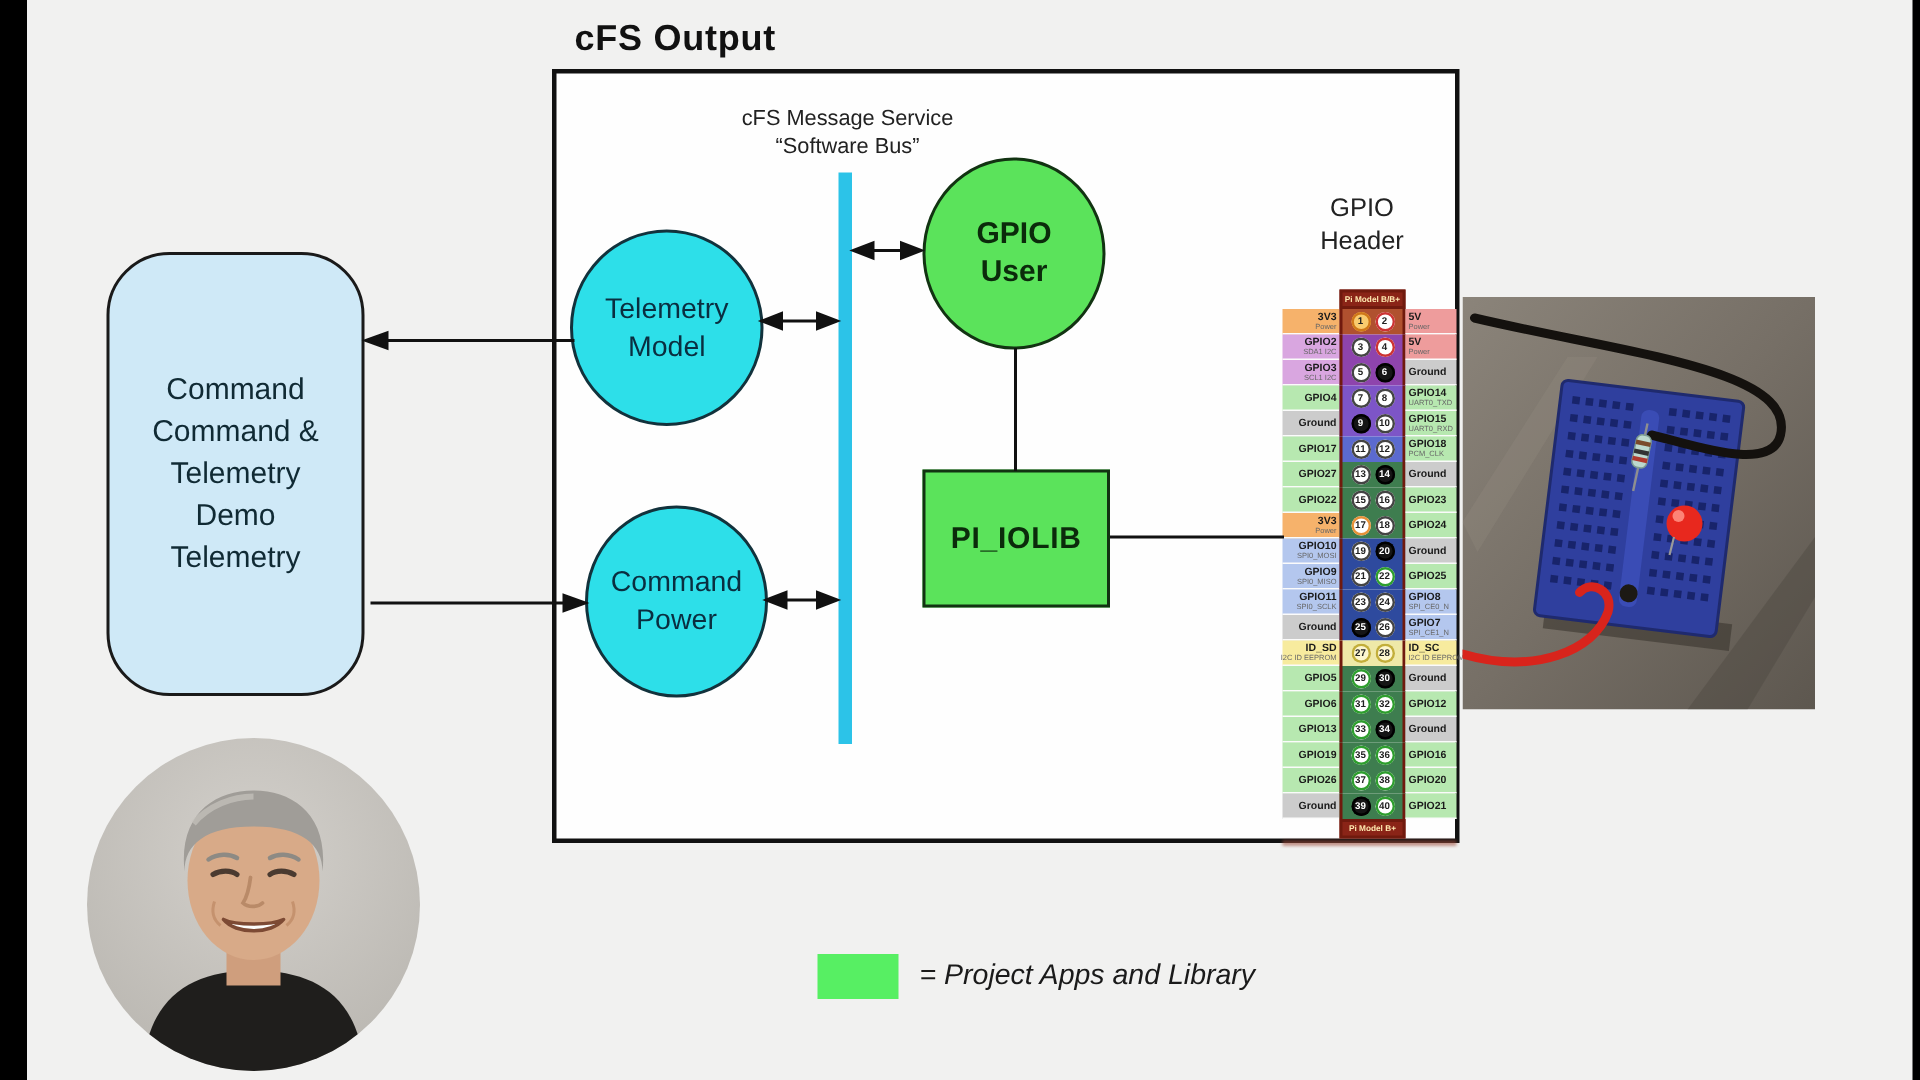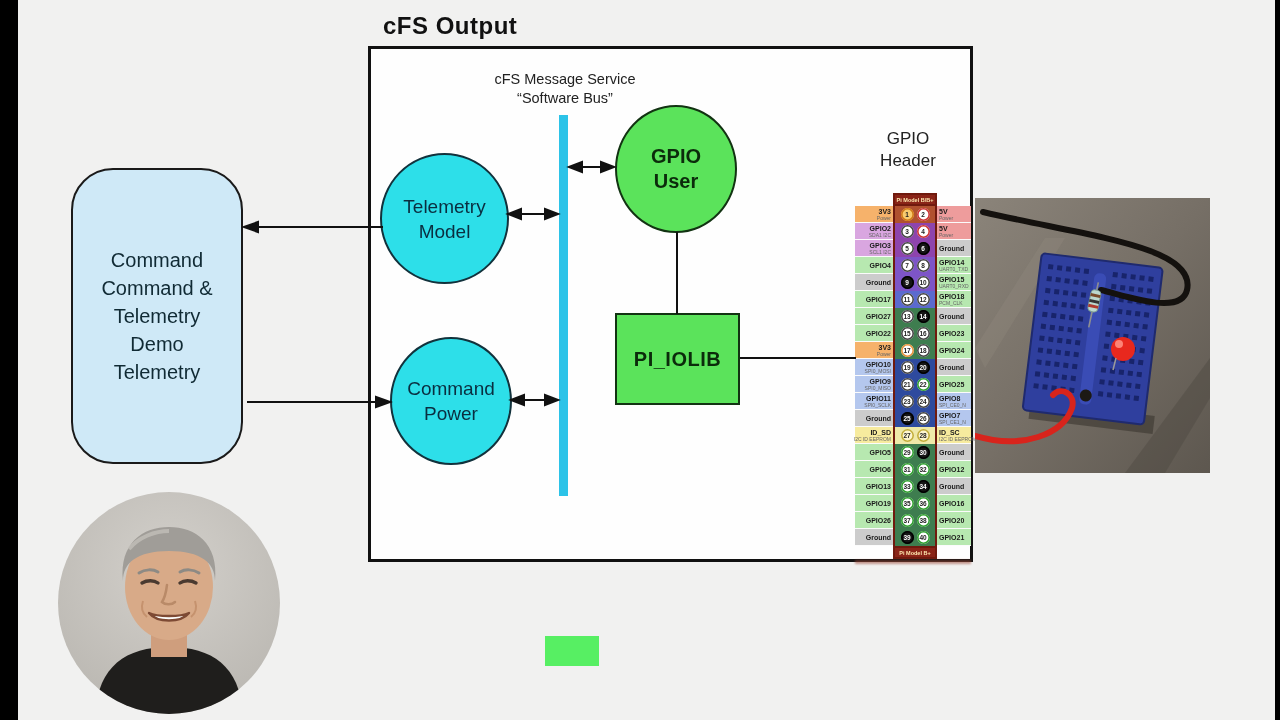--- a/index.html
+++ b/index.html
@@ -583,13 +583,14 @@
       <line x1="677" y1="232" x2="677" y2="314"></line>
     </g>
     <g>
       <line x1="740" y1="358" x2="856" y2="358"></line>
     </g>
   </g>
 </svg>
 
 <div class="legend">
   <div class="legend-swatch"></div>
+  <div class="legend-text">= Project Apps and Library</div>
 </div>
 
 </body></html>

